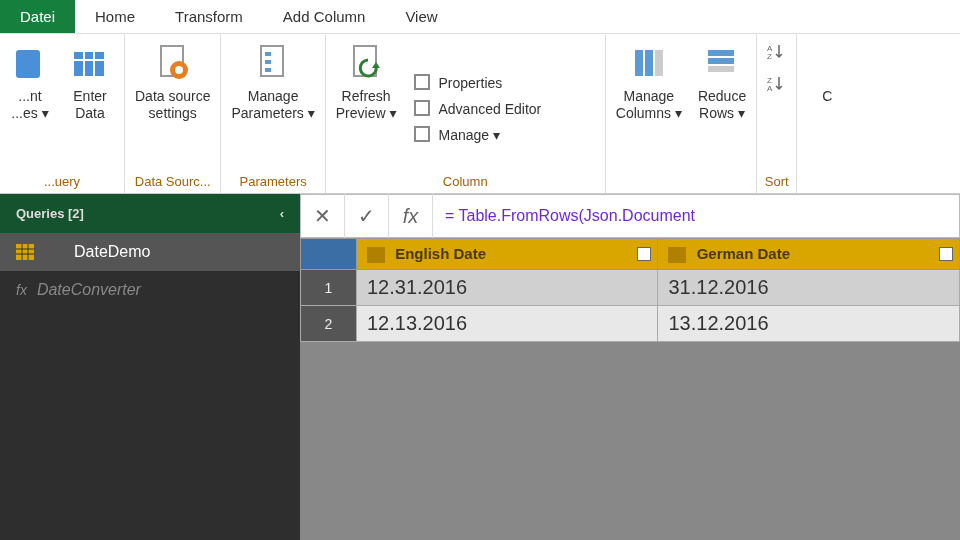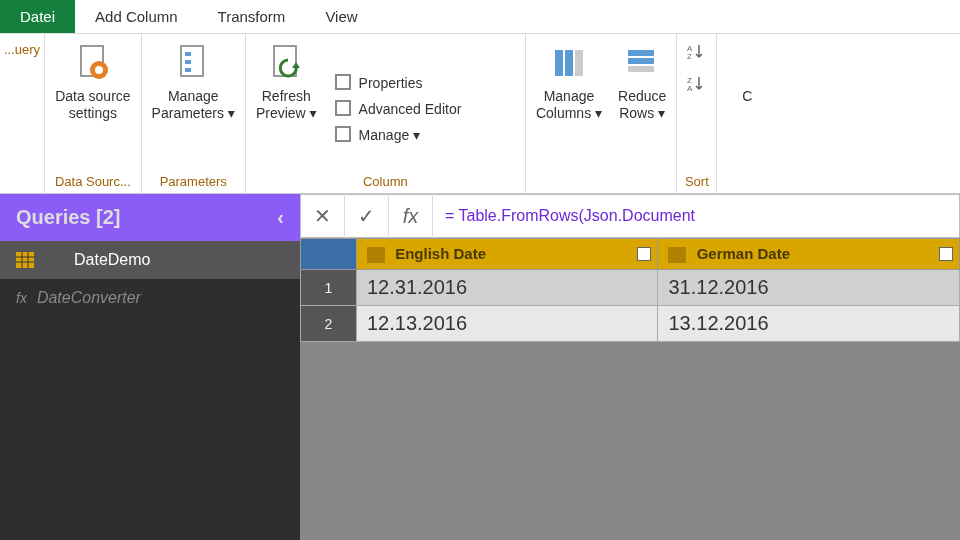--- a/index.html
+++ b/index.html
@@ -14,21 +14,21 @@
 .ribbon-buttons { display: flex; flex: 1; align-items: flex-start; gap: 4px; }
 .ribbon-btn { display: flex; flex-direction: column; align-items: center; justify-content: flex-start; padding: 4px 6px; cursor: pointer; min-width: 60px; }
 .ribbon-btn .icon-box { width: 40px; height: 40px; display: flex; align-items: center; justify-content: center; margin-bottom: 4px; }
 .ribbon-btn .label { font-size: 14px; text-align: center; line-height: 1.2; color: #333; }
 .ribbon-small-list { display: flex; flex-direction: column; gap: 4px; padding: 4px; margin-top: 28px; }
 .ribbon-small-item { display: flex; align-items: center; gap: 6px; font-size: 14px; color: #333; cursor: pointer; padding: 2px 4px; }
 .ribbon-group-label { font-size: 13px; color: #a16207; text-align: center; padding: 2px 0; }
 
 .workspace { display: flex; height: calc(540px - 34px - 160px); }
 .queries-panel { width: 300px; background: #2e2e2e; color: #ddd; display: flex; flex-direction: column; }
-.queries-header { display: flex; justify-content: space-between; align-items: center; padding: 12px 16px; font-size: 20px; font-weight: 600; background: #8b5cf6; }
+.queries-header { display: flex; justify-content: space-between; align-items: center; padding: 12px 16px; font-size: 13px; font-weight: 600; background: #14532d; }
 .query-item { display: flex; align-items: center; gap: 10px; padding: 10px 16px; font-size: 16px; cursor: pointer; }
 .query-item.selected { background: #555; color: #fff; gap: 40px; }
 .query-item.dim { color: #888; font-style: italic; }
 
 .main-area { flex: 1; background: #888; display: flex; flex-direction: column; }
 .formula-bar { display: flex; align-items: center; background: #fff; height: 44px; border: 1px solid #bbb; margin: 0; }
 .formula-btn { width: 44px; height: 44px; display: flex; align-items: center; justify-content: center; font-size: 20px; color: #666; cursor: pointer; border-right: 1px solid #ddd; }
 .formula-text { flex: 1; padding: 0 12px; font-size: 16px; color: #6d28d9; font-family: 'Segoe UI', sans-serif; }
 
 .data-table { margin: 0; border-collapse: collapse; }
@@ -40,28 +40,50 @@
 .data-table .corner { background: #3a6ea5; width: 36px; }
 .data-table tr:nth-child(even) td:not(.row-header) { background: #d0d0d0; }
 
 svg { display: block; }
 </style>
 </head>
 <body>
 
 <div class="menubar">
   <div class="menubar-item active">Datei</div>
+  <div class="menubar-item">Home</div>
+  <div class="menubar-item">Transform</div>
   <div class="menubar-item">Add Column</div>
-  <div class="menubar-item">Transform</div>
   <div class="menubar-item">View</div>
 </div>
 
 <div class="ribbon">
 
   <div class="ribbon-group">
+    <div class="ribbon-buttons">
+      <div class="ribbon-btn" style="min-width:40px">
+        <div class="icon-box">
+            <svg width="32" height="36">
+              <rect x="2" y="4" width="24" height="28" fill="#4a90d9" rx="3"></rect>
+            </svg>
+          </div>
+        <div class="label">...nt<br>...es ▾</div>
+      </div>
+      <div class="ribbon-btn">
+        <div class="icon-box">
+            <svg width="36" height="36">
+              <rect x="2" y="6" width="30" height="24" fill="#4a90d9"></rect>
+              <line x1="2" y1="14" x2="32" y2="14" stroke="#fff" stroke-width="2"></line>
+              <line x1="12" y1="6" x2="12" y2="30" stroke="#fff" stroke-width="2"></line>
+              <line x1="22" y1="6" x2="22" y2="30" stroke="#fff" stroke-width="2"></line>
+            </svg>
+          </div>
+        <div class="label">Enter<br>Data</div>
+      </div>
+    </div>
     <div class="ribbon-group-label">...uery</div>
   </div>
 
   <div class="ribbon-group">
     <div class="ribbon-buttons">
       <div class="ribbon-btn">
         <div class="icon-box">
             <svg width="36" height="40">
               <rect x="6" y="2" width="22" height="30" fill="#fff" stroke="#999" stroke-width="2"></rect>
               <circle cx="24" cy="26" r="9" fill="#e67e22"></circle>

